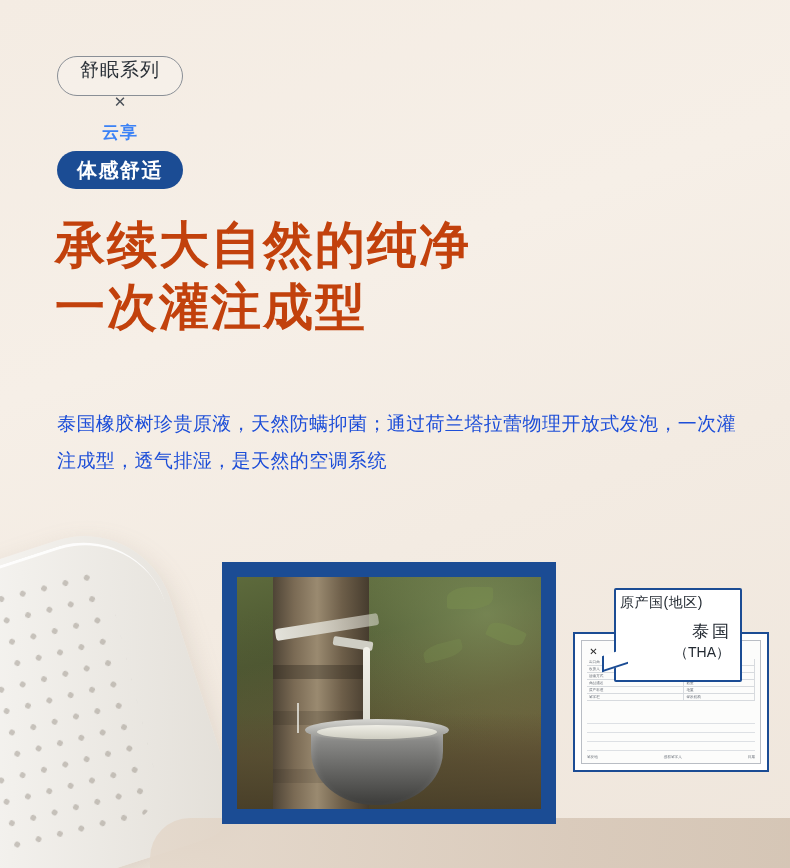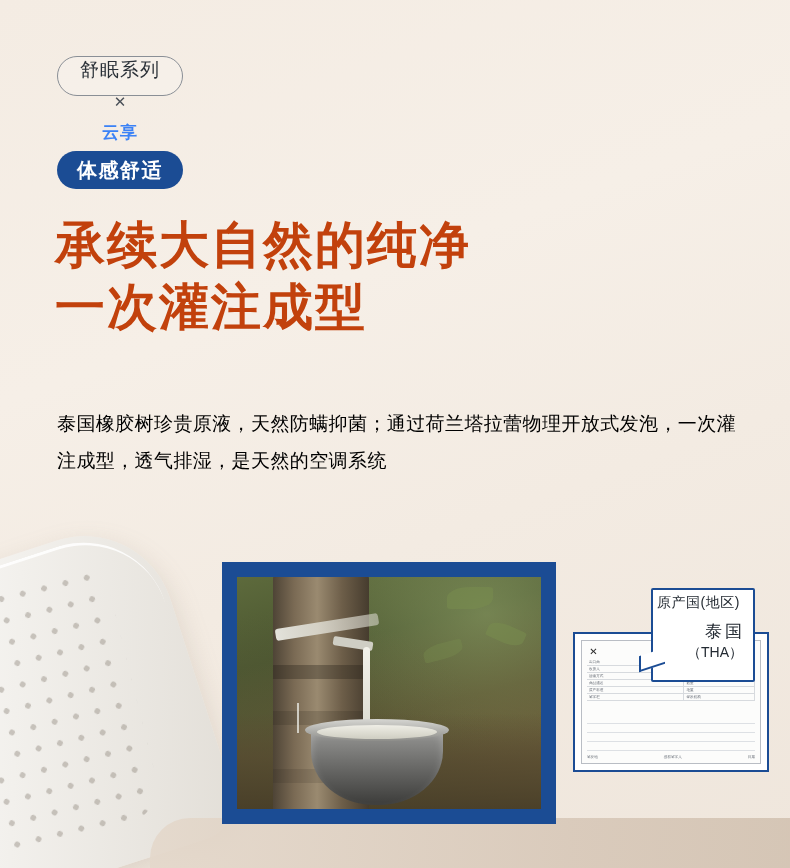--- a/index.html
+++ b/index.html
@@ -124,21 +124,21 @@
     white-space: nowrap;
   }
 
   
   .body-copy {
     position: absolute;
     left: 57px; top: 405px;
     width: 690px;
     font-size: 19px;
     line-height: 1.95;
-    color: #000000;
+    color: #1d4ed8;
     letter-spacing: 0.4px;
   }
 
   
   .photo-frame {
     position: absolute;
     left: 222px; top: 562px;
     width: 334px; height: 262px;
     border: 7px solid #1b4c94;
     background: #1b4c94;
@@ -296,22 +296,22 @@
     left: 5px; right: 5px; bottom: 4px;
     display: flex;
     justify-content: space-between;
     font-size: 3.6px;
     color: #6a7079;
   }
 
   
   .callout {
     position: absolute;
-    left: 651px; top: 588px;
-    width: 104px; height: 94px;
+    left: 614px; top: 588px;
+    width: 128px; height: 94px;
     border: 2.5px solid #1b4c94;
     background: #ffffff;
     border-radius: 2px;
   }
   .callout .co-label {
     position: absolute;
     left: 4px; top: 4px;
     font-size: 14px;
     color: #232a32;
     letter-spacing: .5px;

